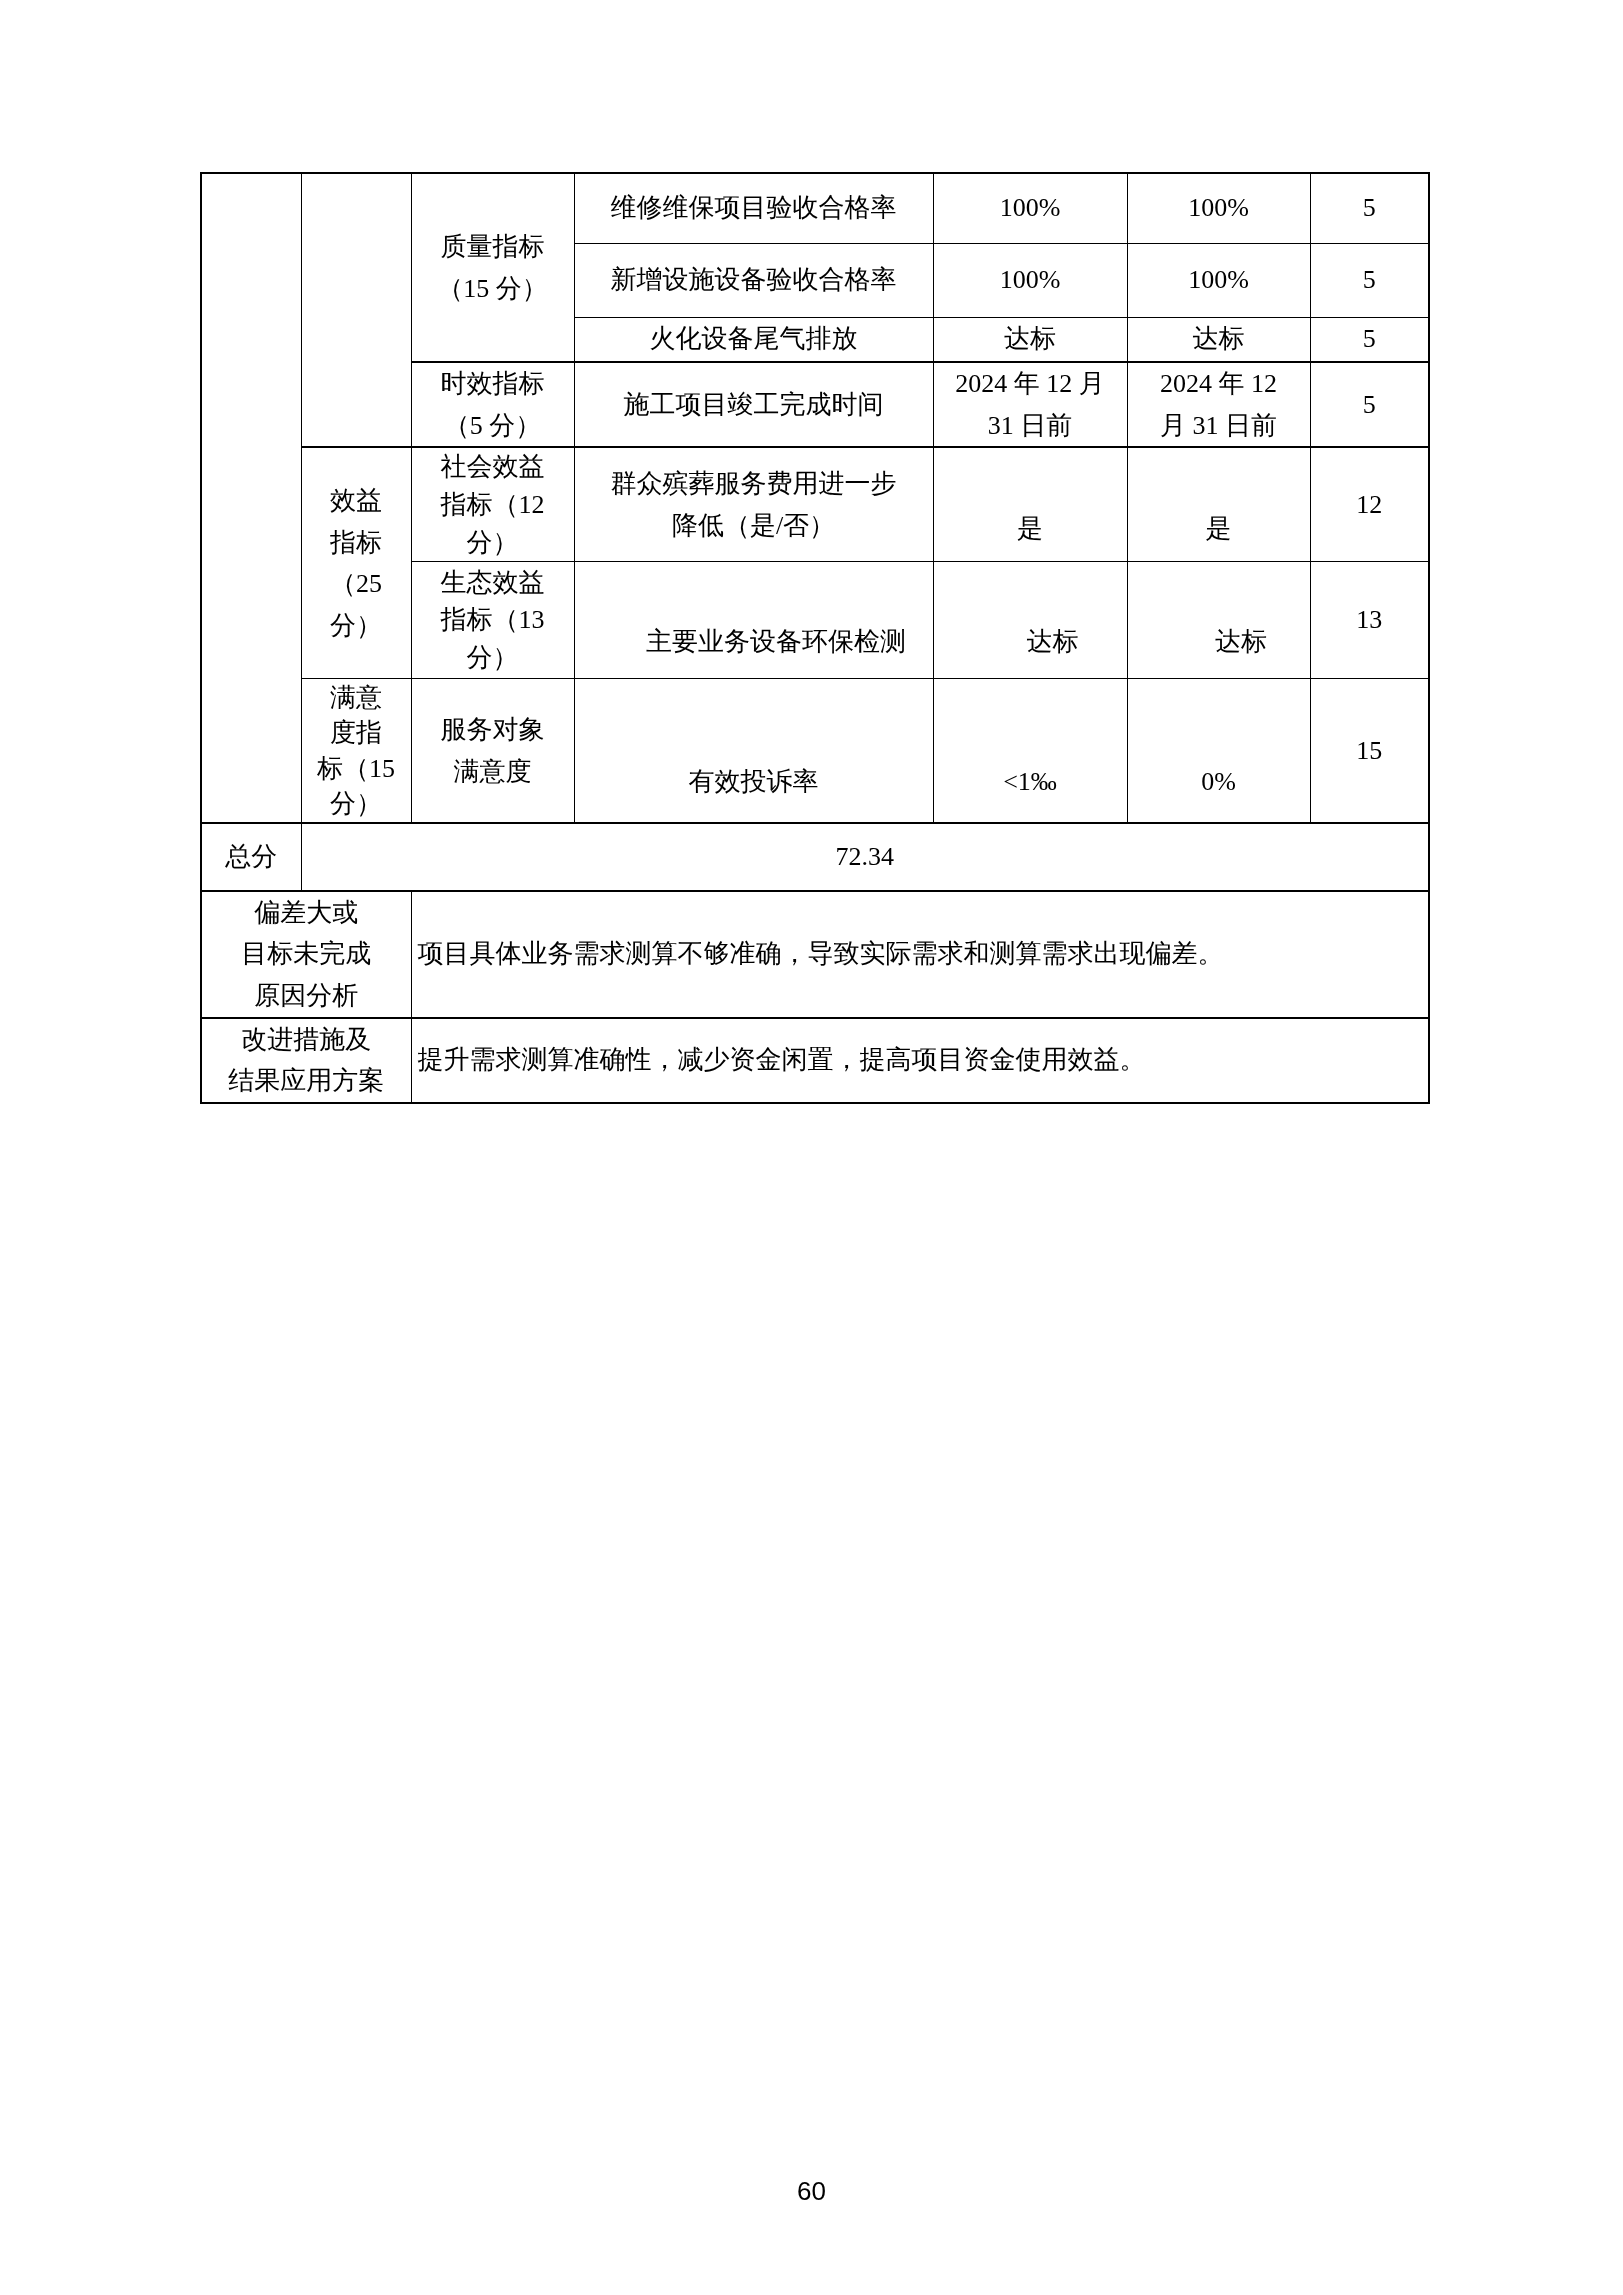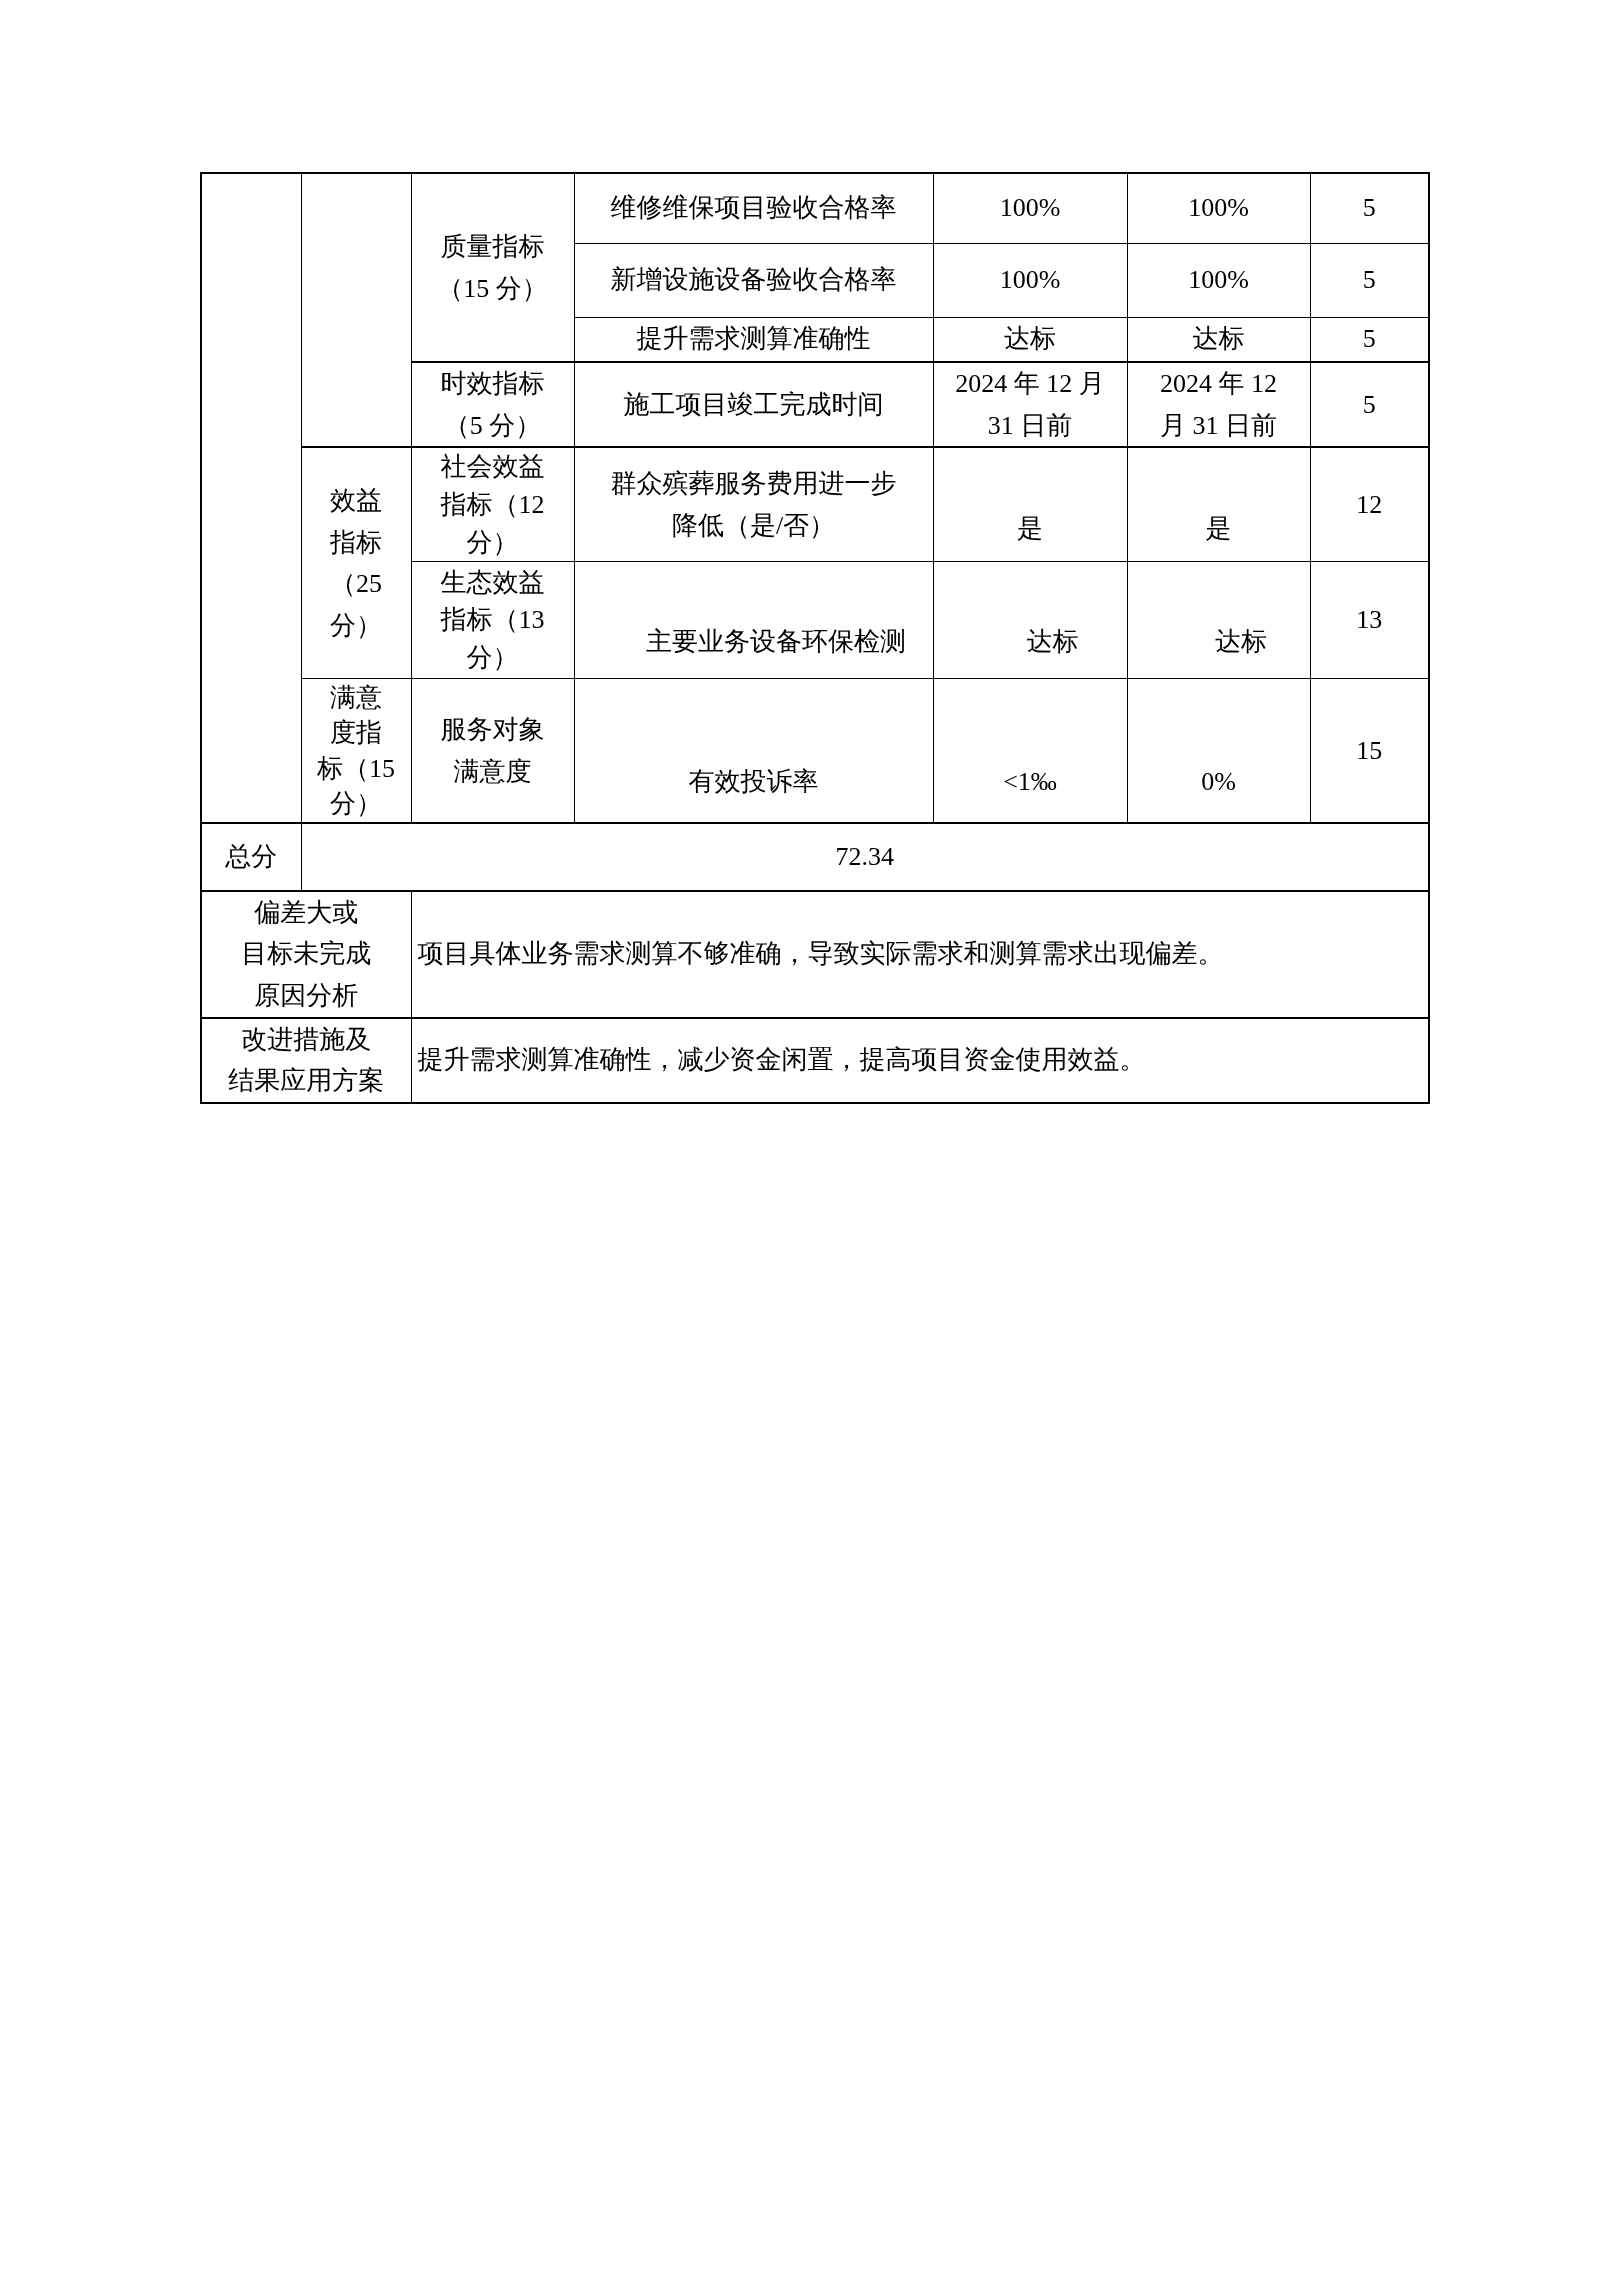--- a/index.html
+++ b/index.html
@@ -81,21 +81,21 @@
     </tr>
 
     <tr style="height:74px">
       <td>新增设施设备验收合格率</td>
       <td>100%</td>
       <td>100%</td>
       <td>5</td>
     </tr>
 
     <tr style="height:45px">
-      <td>提升需求测算准确性</td>
+      <td>火化设备尾气排放</td>
       <td>达标</td>
       <td>达标</td>
       <td>5</td>
     </tr>
 
     <tr style="height:79px">
       <td class="thick-top">时效指标
 （5 分）</td>
       <td class="thick-top">施工项目竣工完成时间</td>
       <td class="thick-top">2024 年 12 月
@@ -156,15 +156,16 @@
     </tr>
 
     <tr class="last-row" style="height:75px">
       <td colspan="2" class="thick-top">改进措施及
 结果应用方案</td>
       <td colspan="5" class="thick-top left">提升需求测算准确性，减少资金闲置，提高项目资金使用效益。</td>
     </tr>
   </tbody>
     </table>
 
+  <div class="page-number">60</div>
 
 </div>
 
 
 </body></html>

